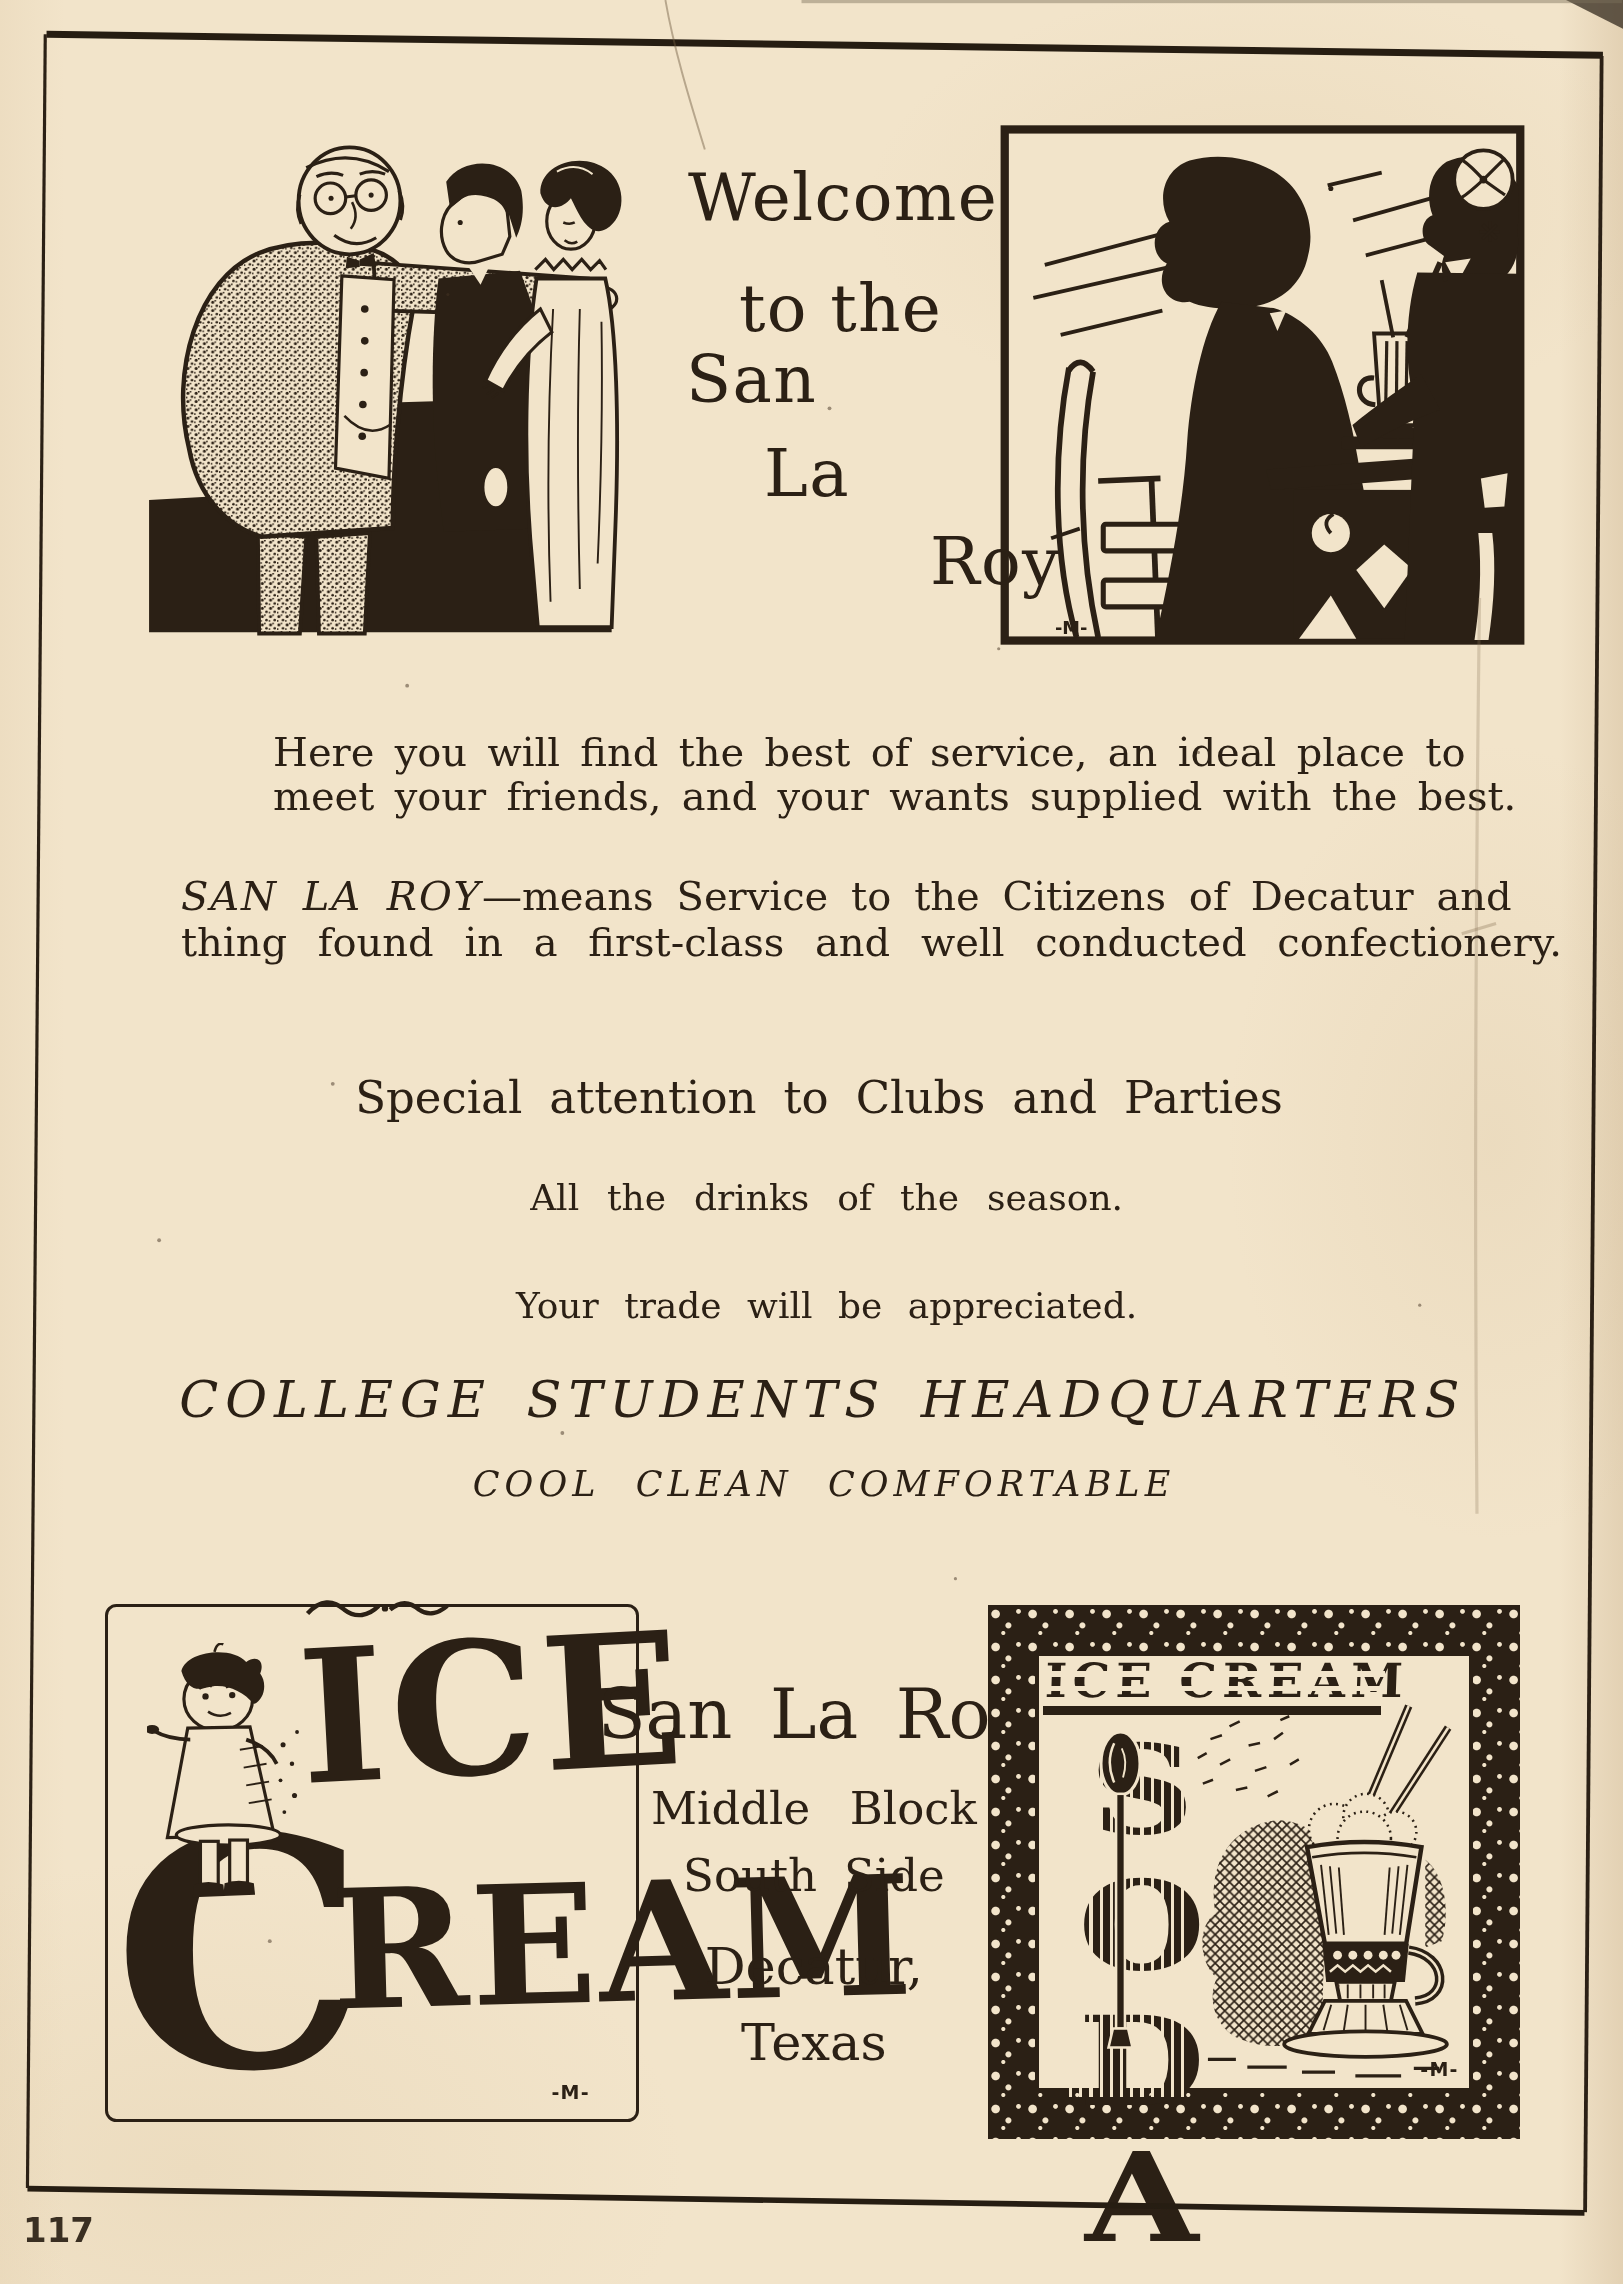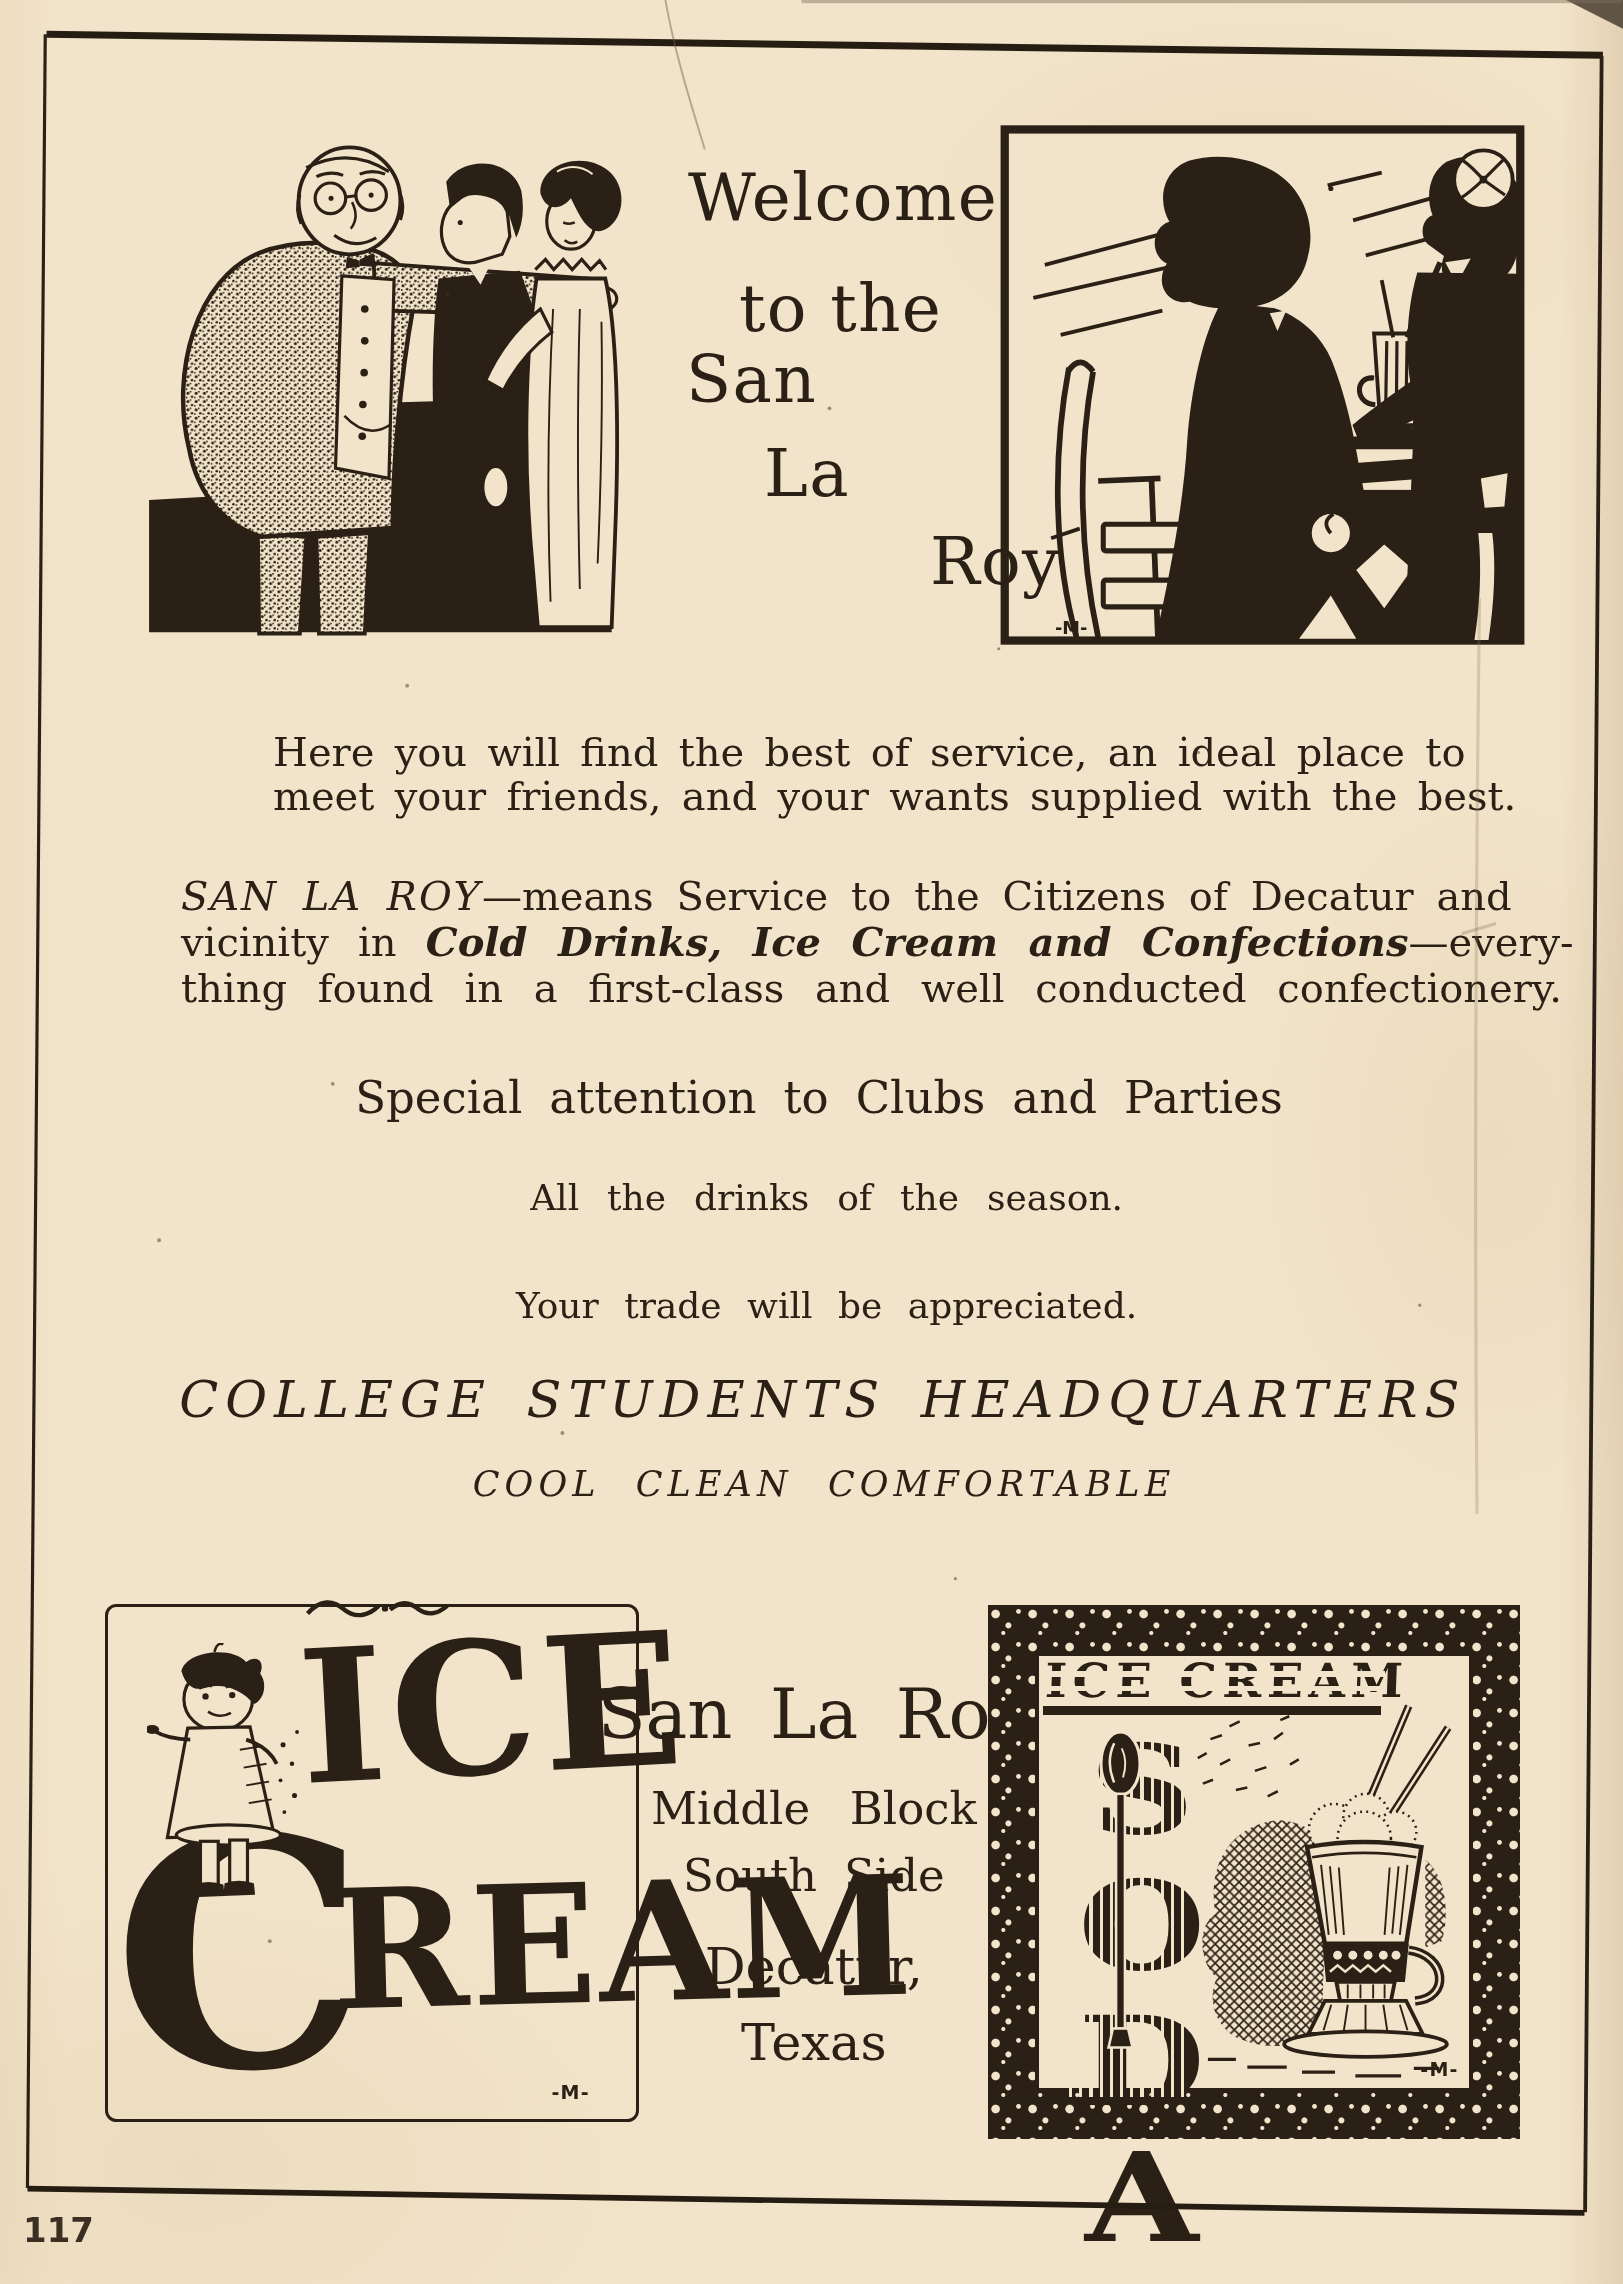--- a/index.html
+++ b/index.html
@@ -306,21 +306,20 @@
     <div class="headline-line w5">Roy</div>
   </div>
 
   <div class="intro">
     <div>Here you will find the best of service, an ideal place to</div>
     <div>meet your friends, and your wants supplied with the best.</div>
   </div>
 
   <div class="pitch">
     <div class="l1"><span class="brand">SAN LA ROY</span><span>—means Service to the Citizens of Decatur and</span></div>
-    <div class="l2"><span>vicinity in </span><span class="emph">Cold Drinks, Ice Cream and Confections</span><span>—every-</span></div>
     <div class="l3">thing found in a first-class and well conducted confectionery.</div>
   </div>
 
   <div class="centerline clubs">Special attention to Clubs and Parties</div>
   <div class="centerline drinks">All the drinks of the season.</div>
   <div class="centerline trade">Your trade will be appreciated.</div>
   <div class="centerline college">COLLEGE STUDENTS HEADQUARTERS</div>
   <div class="centerline cool">COOL CLEAN COMFORTABLE</div>
 
   <div class="icebox">

